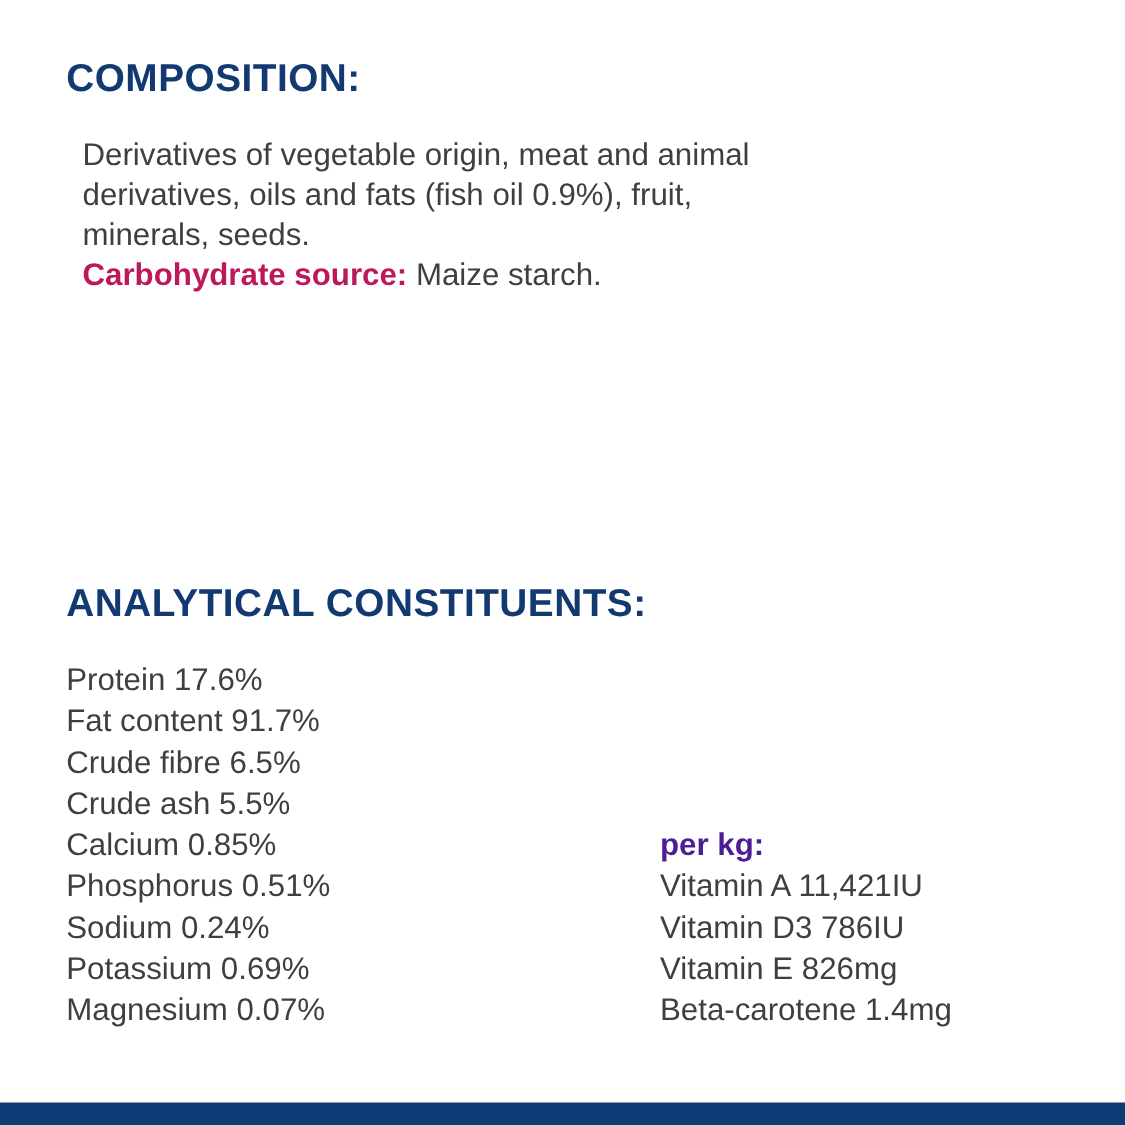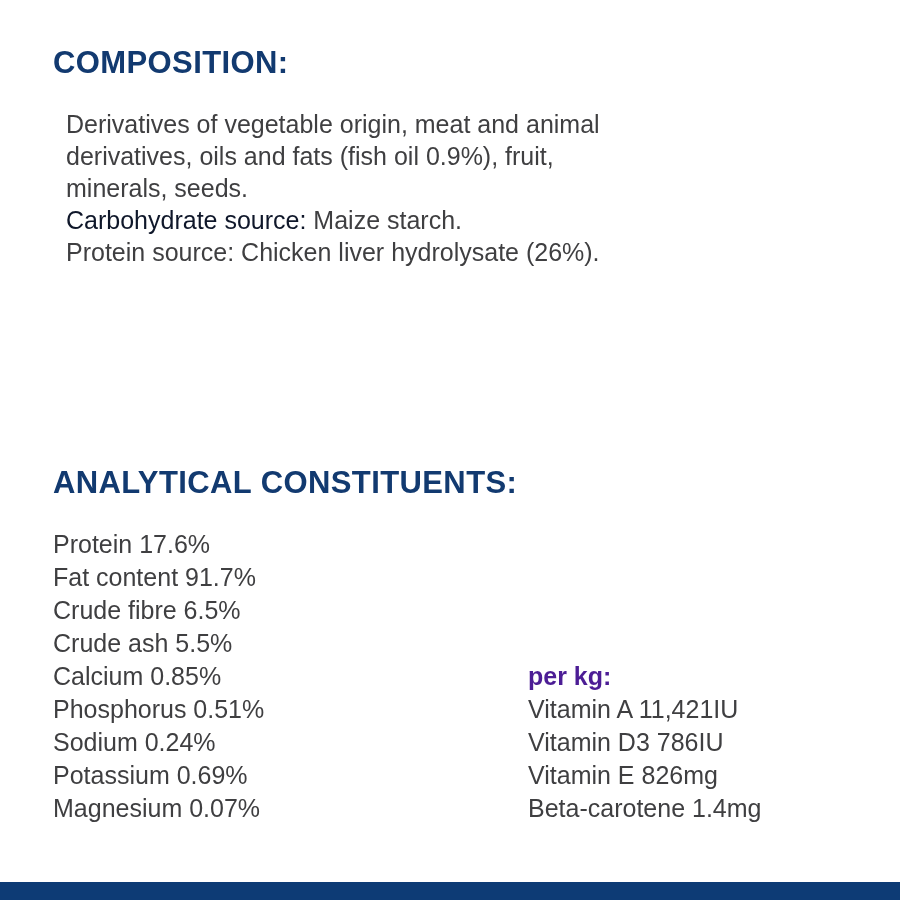--- a/index.html
+++ b/index.html
@@ -47,22 +47,22 @@
     width: 800px;
     color: #3f3f41;
     font-size: 25px;
     line-height: 32px;
     font-weight: 400;
   }
   .composition-body .line {
     white-space: nowrap;
   }
   .label-bold {
-    font-weight: normal;
-    color: #0f172a;
+    font-weight: bold;
+    color: #be185d;
   }
 
   
   .constituents {
     position: absolute;
     left: 0;
     top: 528px;
     width: 896px;
     height: 340px;
     text-decoration: underline;
@@ -102,21 +102,20 @@
 
 <div class="page">
 
   <h1 class="section-heading" id="composition-heading">COMPOSITION:</h1>
 
   <div class="composition-body">
     <div class="line">Derivatives of vegetable origin, meat and animal</div>
     <div class="line">derivatives, oils and fats (fish oil 0.9%), fruit,</div>
     <div class="line">minerals, seeds.</div>
     <div class="line"><span class="label-bold">Carbohydrate source:</span> <span>Maize starch.</span></div>
-    <div class="line">Protein source: Chicken liver hydrolysate (26%).</div>
   </div>
 
   <h1 class="section-heading" id="analytical-heading">ANALYTICAL CONSTITUENTS:</h1>
 
   <div class="constituents">
 
     <div class="col col-left">
       <div class="row">Protein 17.6%</div>
       <div class="row">Fat content 91.7%</div>
       <div class="row">Crude fibre 6.5%</div>

